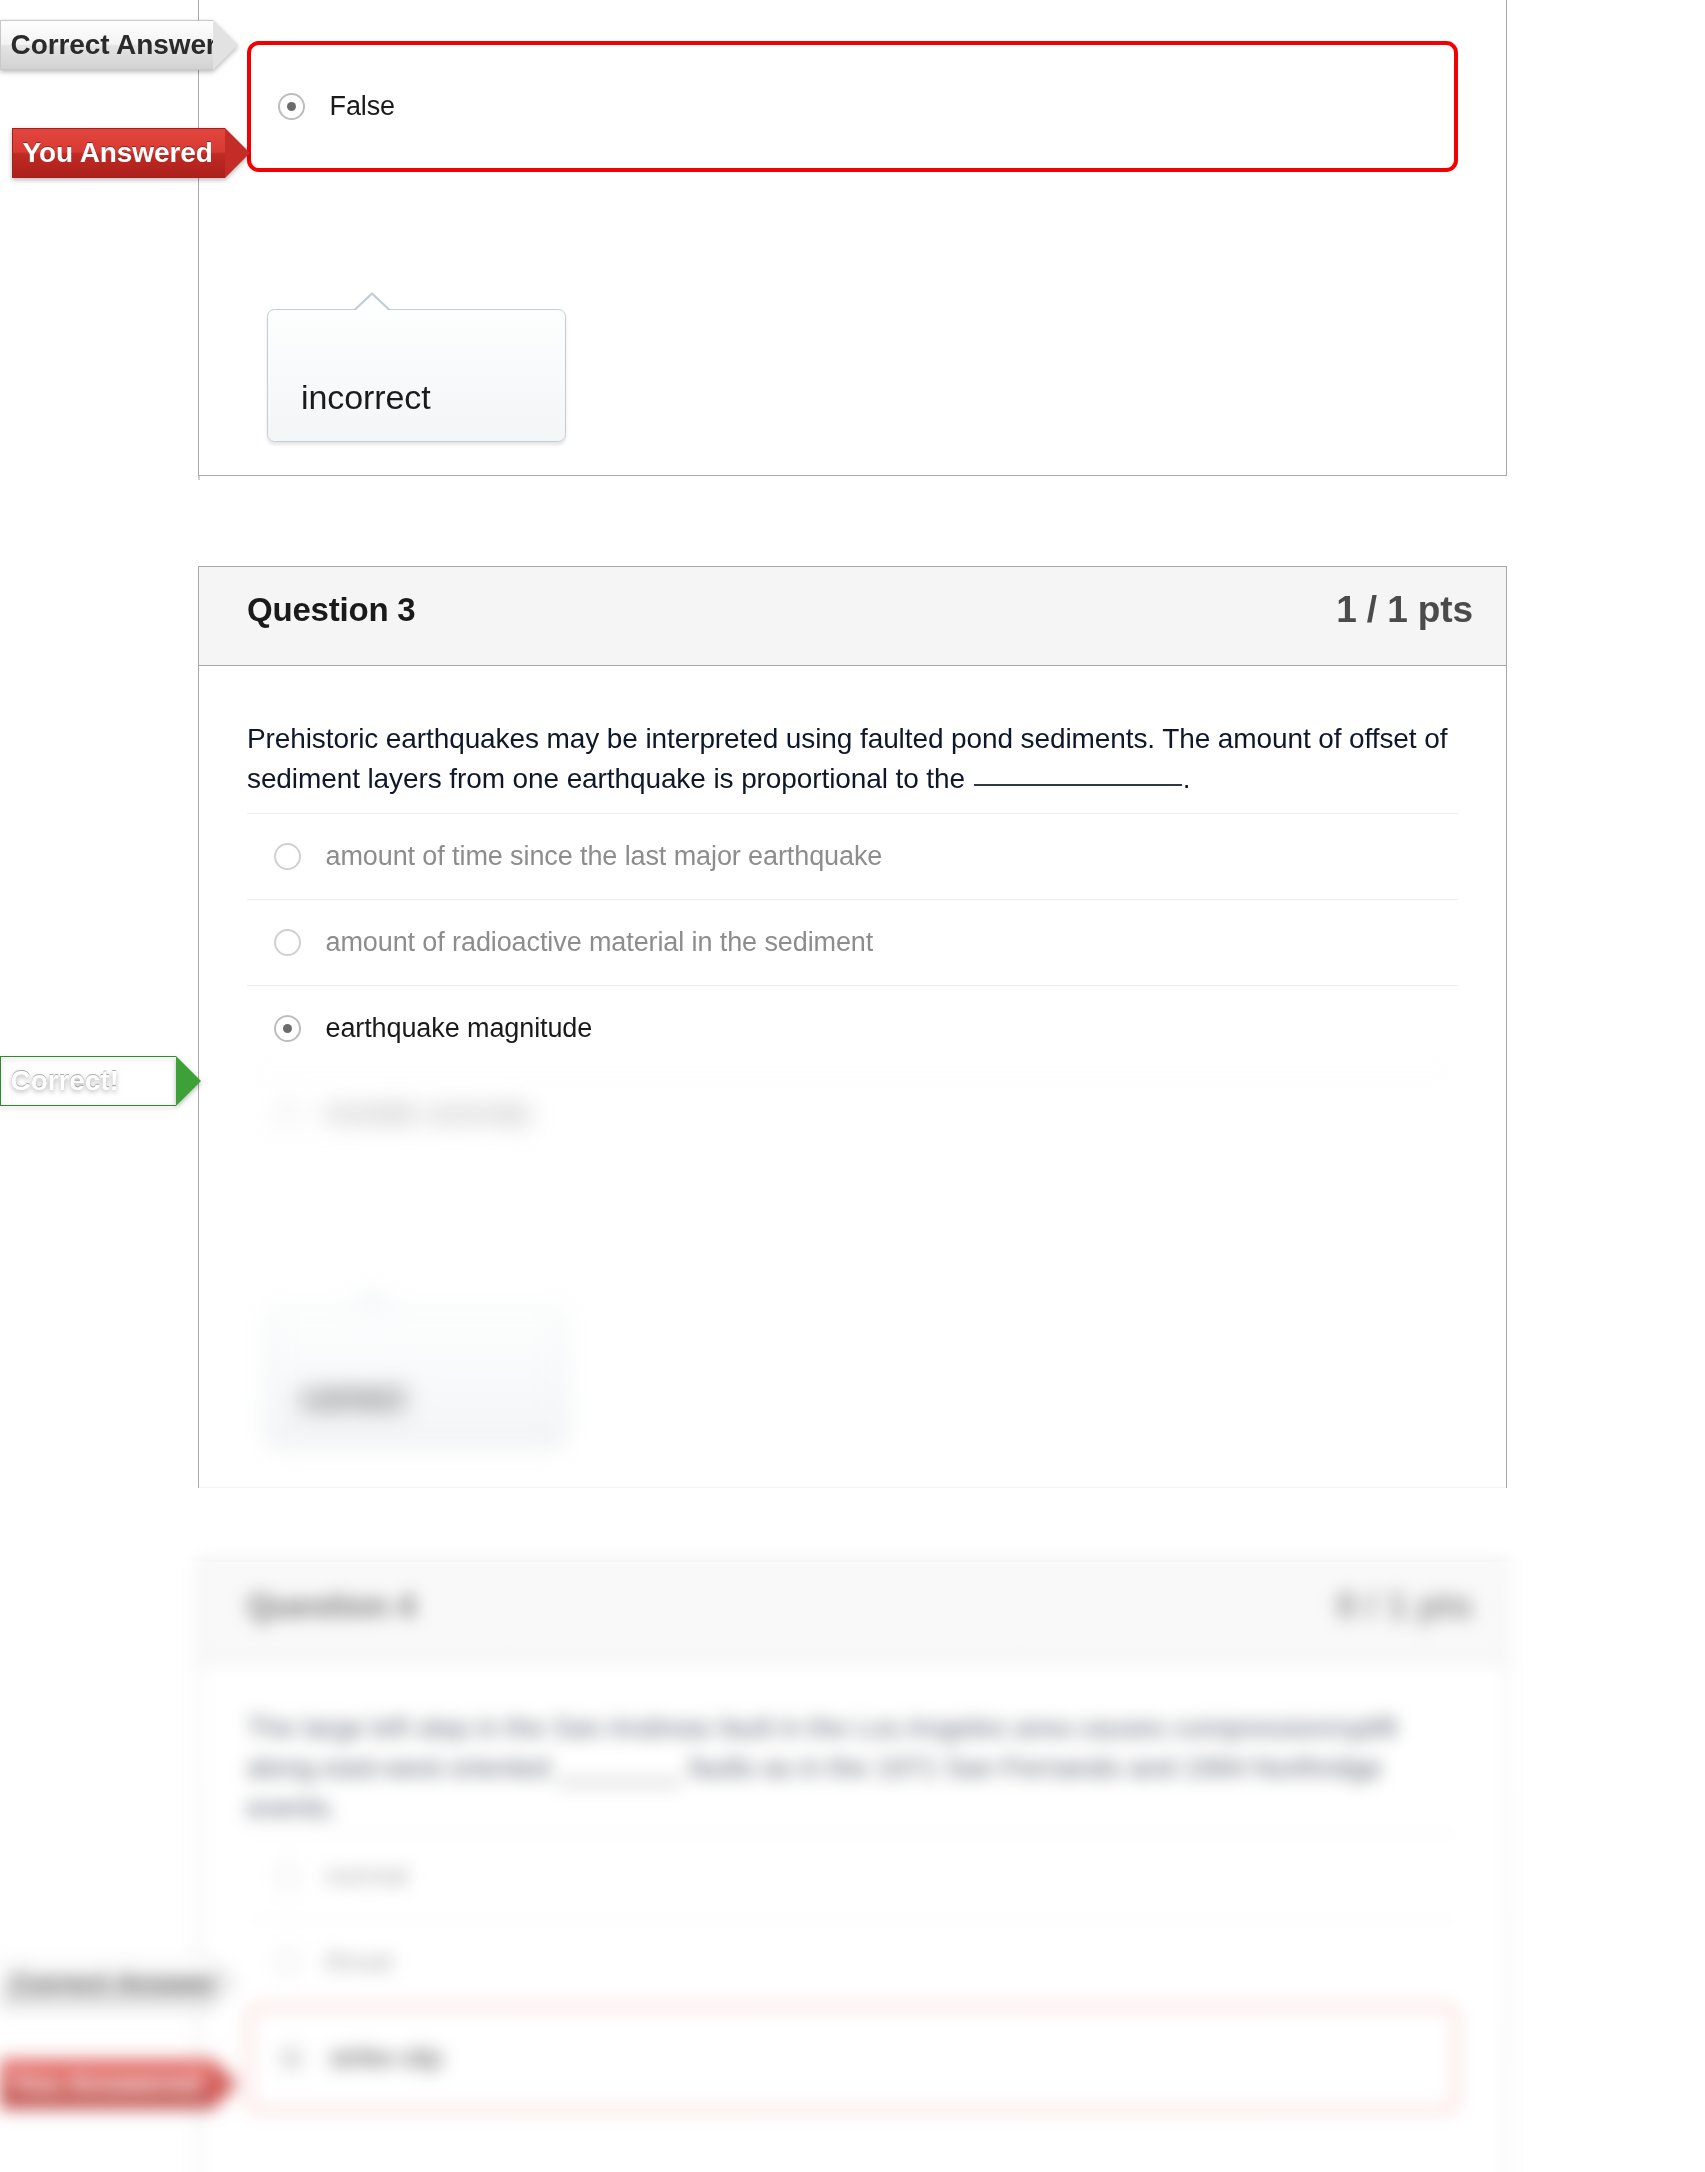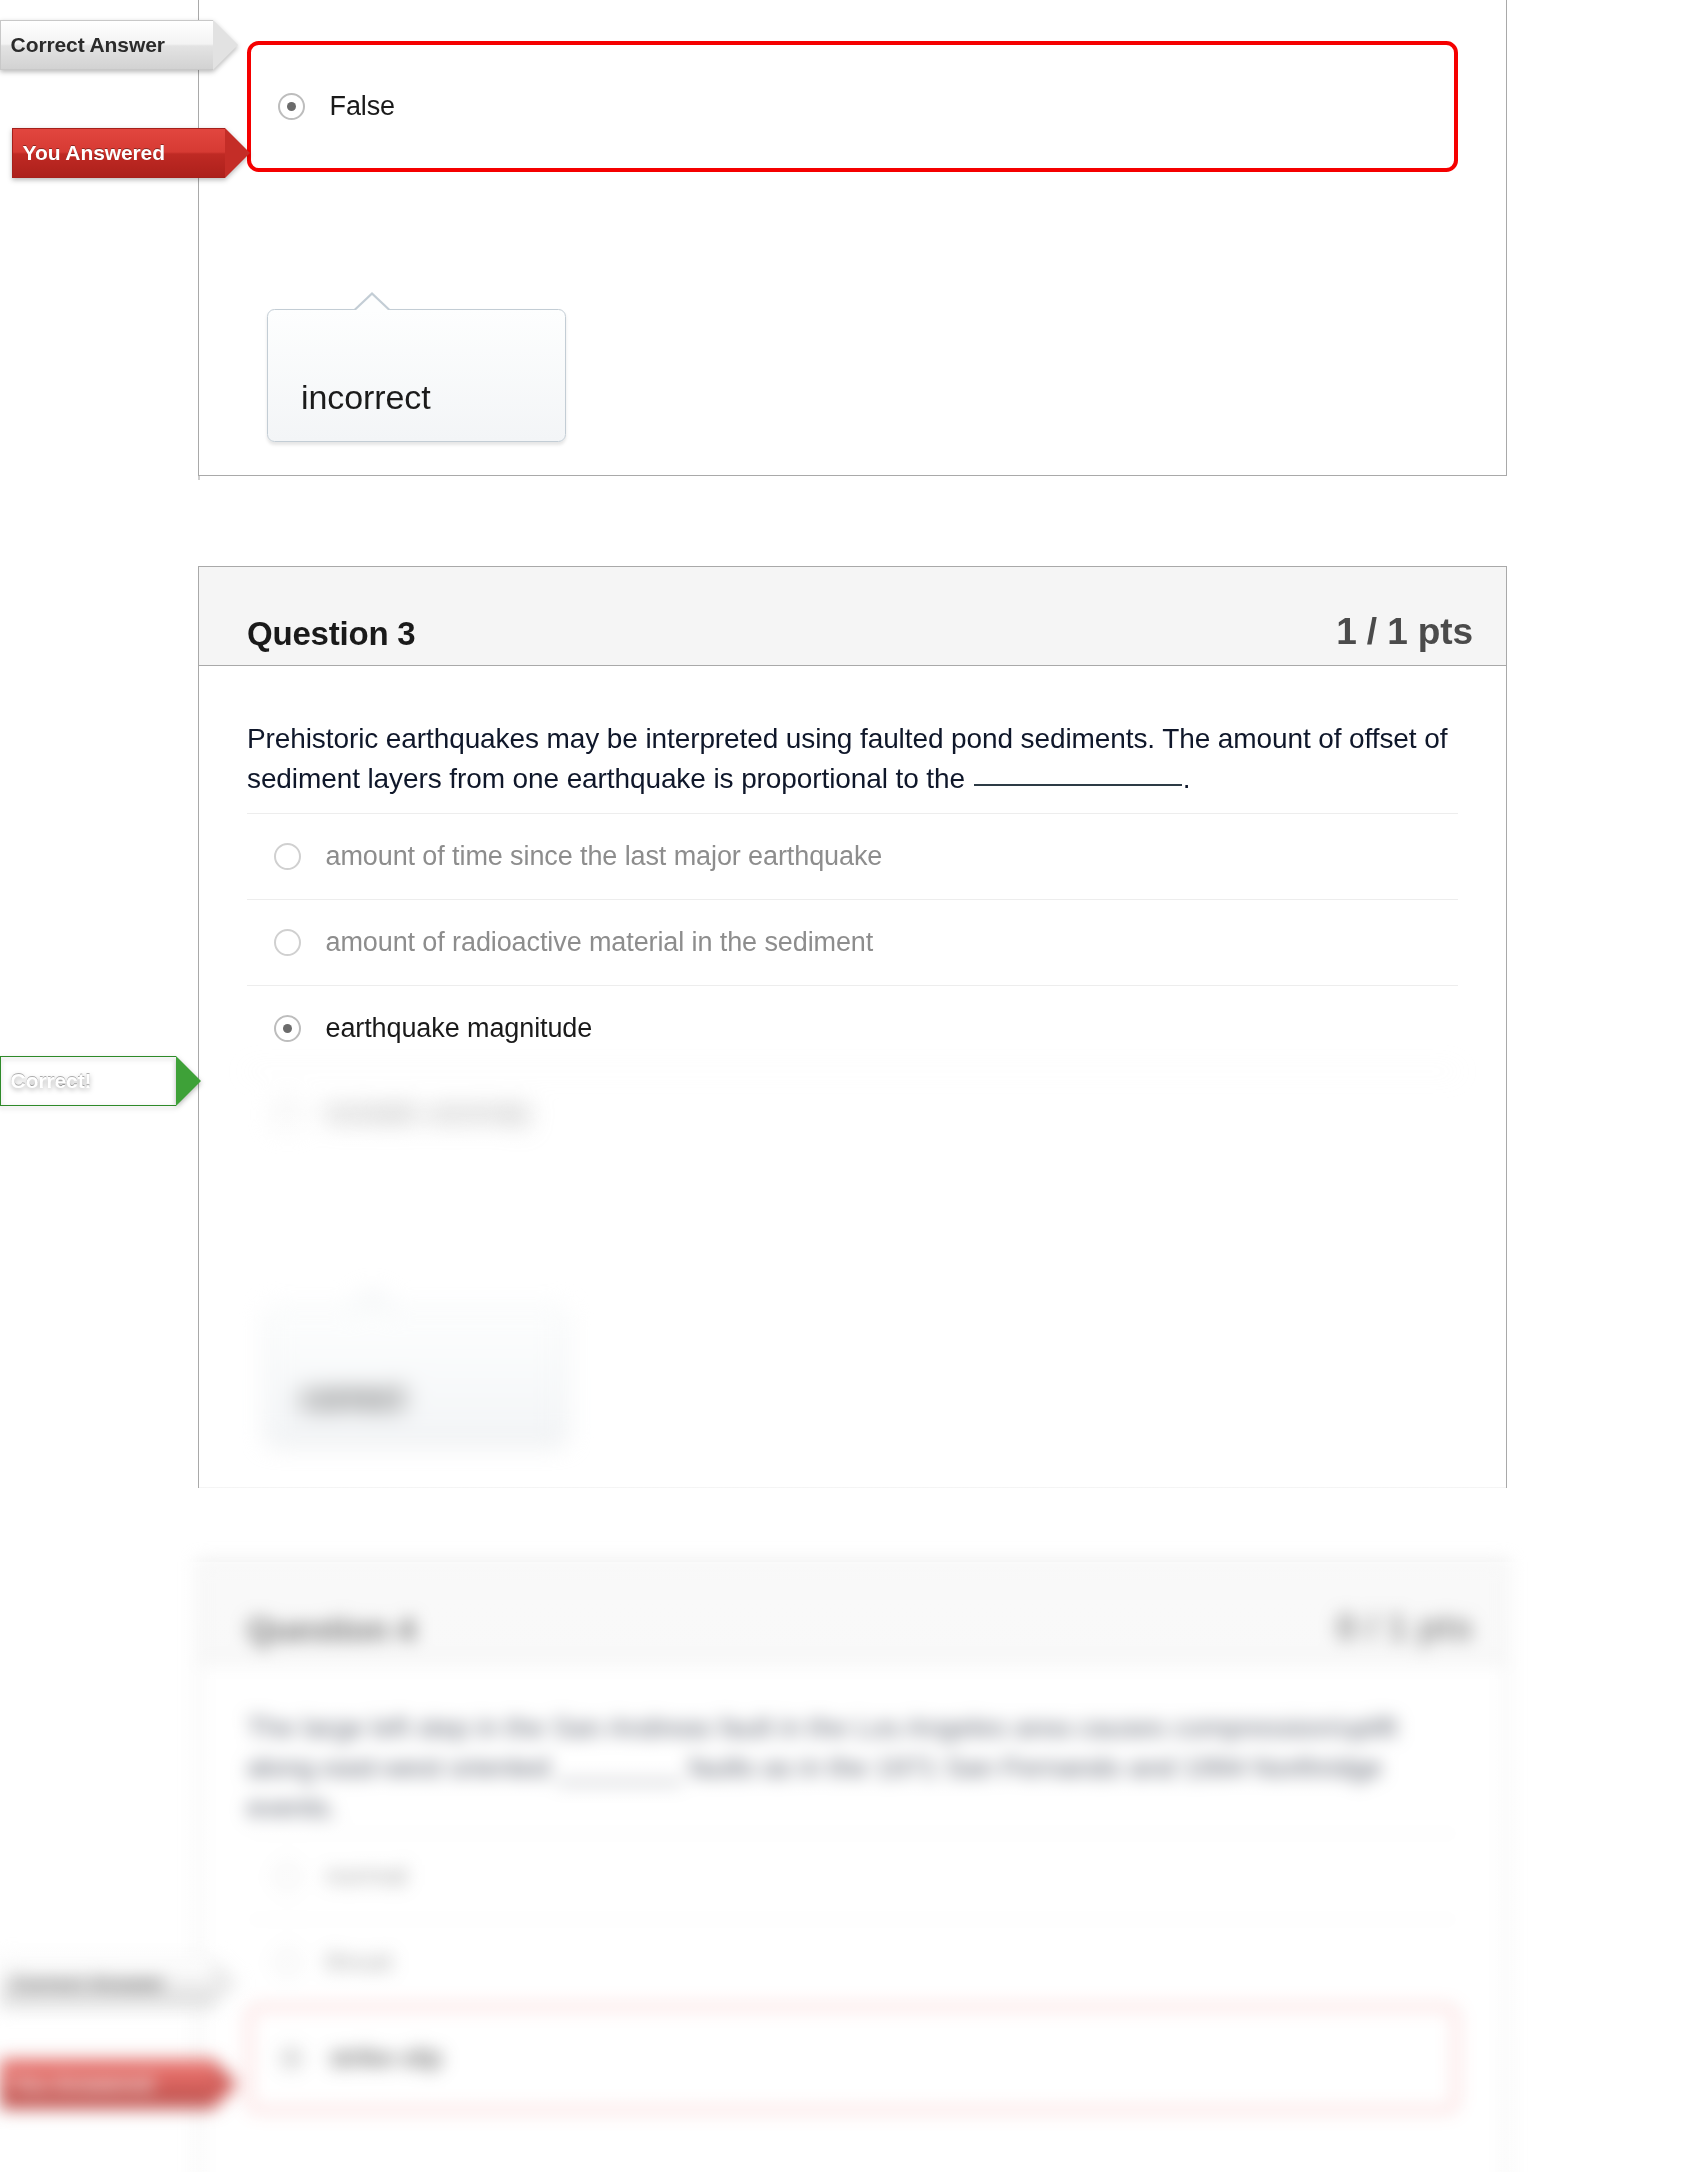--- a/index.html
+++ b/index.html
@@ -24,21 +24,21 @@
     left:198px;
     width:1309px;
     background:#ffffff;
     border:1.6px solid #a9a9a9;
     box-sizing:border-box;
   }
   .qhead{
     background:#f5f5f5;
     border-bottom:1.6px solid #a9a9a9;
     height:99px;
-    display:flex;align-items:flex-end;justify-content:space-between;
+    display:flex;align-items:center;justify-content:space-between;
     padding:0 33px 12px 48px;
     box-sizing:border-box;
   }
   .qhead .qtitle{
     font-size:33px;font-weight:bold;color:#1a1a1a;letter-spacing:-0.2px;
   }
   .qhead .qpts{
     font-size:37px;font-weight:bold;color:#4b4b4b;letter-spacing:-0.1px;
   }
   .qbody{padding:0 0 0 0;}
@@ -98,21 +98,21 @@
     box-sizing:border-box;
     filter:drop-shadow(0 2.1px 2.7px rgba(0,0,0,.28));
   }
   .flag .body{
     height:50px;display:flex;align-items:center;padding-left:9.6px;
     box-sizing:border-box;
   }
   .flag .tip{
     width:0;height:0;border-top:25px solid transparent;border-bottom:25px solid transparent;
   }
-  .flag .txt{font-size:21px;font-weight:bold;white-space:nowrap;letter-spacing:-0.1px;}
+  .flag .txt{font-size:28px;font-weight:bold;white-space:nowrap;letter-spacing:-0.1px;}
 
   .flag.grey .body{
     width:213px;
     background:linear-gradient(180deg,#ffffff 0%,#f3f3f3 48%,#e3e3e3 52%,#d2d2d2 100%);
     border:1.1px solid #c8c8c8;border-right:none;
   }
   .flag.grey .tip{border-left:25.6px solid #e2e2e2;}
   .flag.grey .txt{color:#2b2b2b;}
 
   .flag.red .body{

